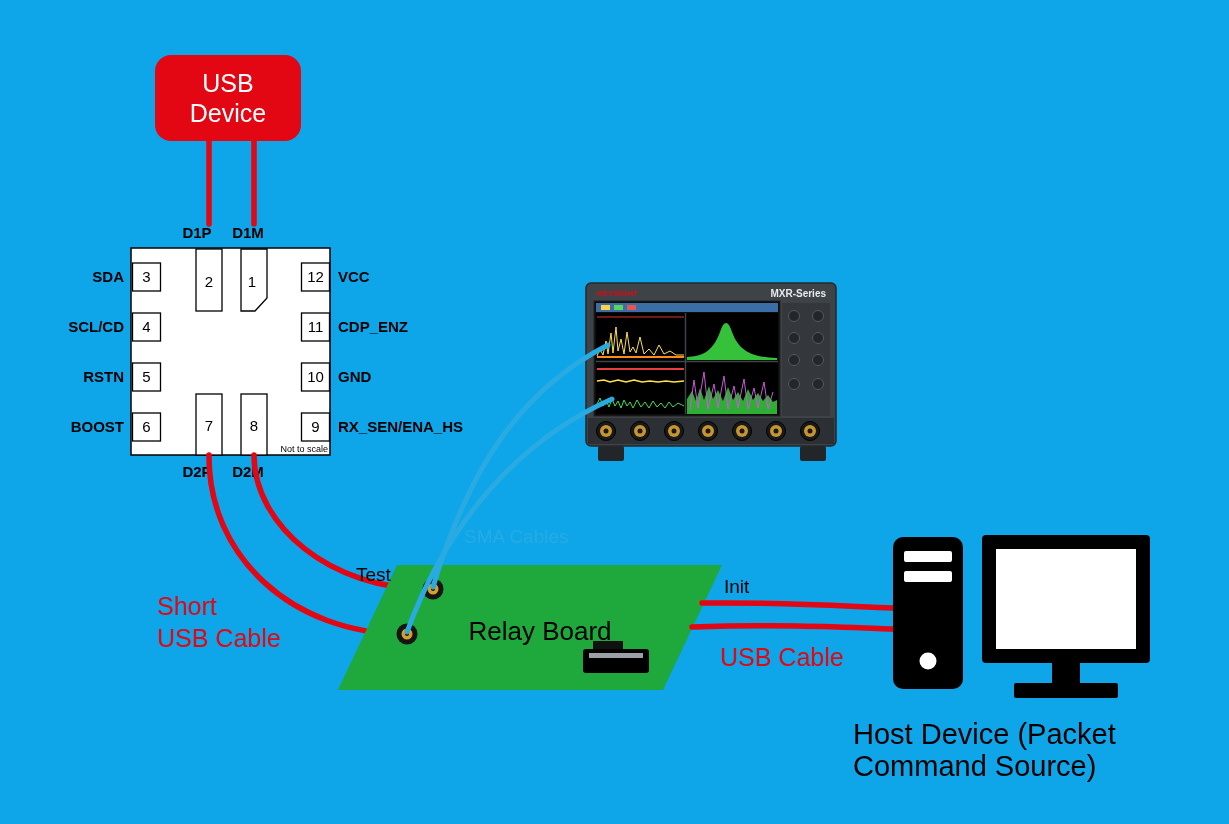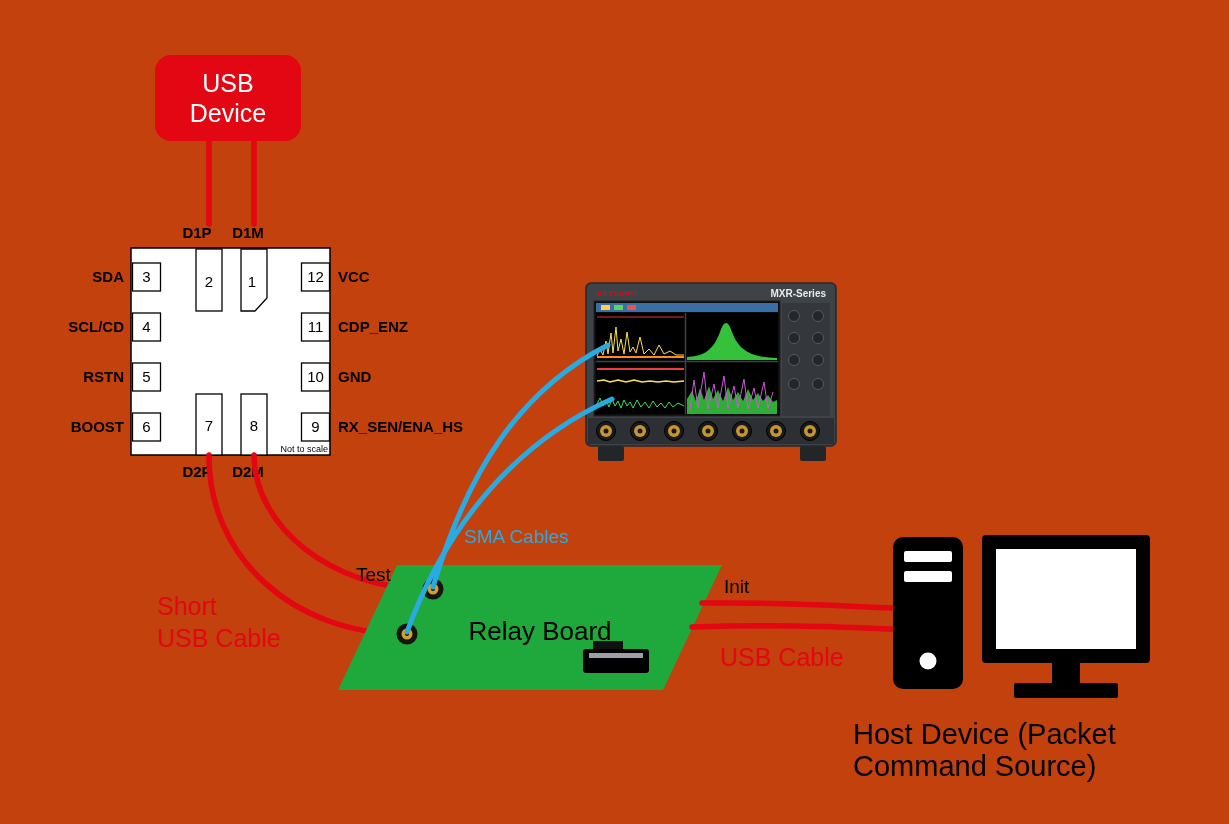--- a/index.html
+++ b/index.html
@@ -1,17 +1,17 @@
 <!DOCTYPE html>
 <html style="--red: #e30613; --blue: #29abe2; --green: #1fa83c; --black: #000000; --white: #ffffff; --scope_body: #3e4347; --gold: #c7952f;"><head>
 <meta charset="utf-8">
 <style>
   html,body{margin:0;padding:0;background:#ffffff;}
   .canvas{
-    position:relative;width:1229px;height:824px;background:#c2410c;
+    position:relative;width:1229px;height:824px;background:#0ea5e9;
     font-family:"Liberation Sans",sans-serif;overflow:hidden;
   }
   svg{font-family:"Liberation Sans",sans-serif;}
   .usb-box{fill:var(--red);}
   .usb-dev-label{font-size:25px;fill:#ffffff;text-anchor:middle;}
   .wire-red{stroke:var(--red);stroke-width:5.5;fill:none;stroke-linecap:round;}
   .wire-blue{stroke:var(--blue);stroke-width:5;fill:none;stroke-linecap:round;}
   .chip-body{fill:#ffffff;stroke:#000000;stroke-width:1.5;}
   .pin-box{fill:#ffffff;stroke:#000000;stroke-width:1.3;}
   .pin-num{font-size:15px;fill:#000;text-anchor:middle;}

